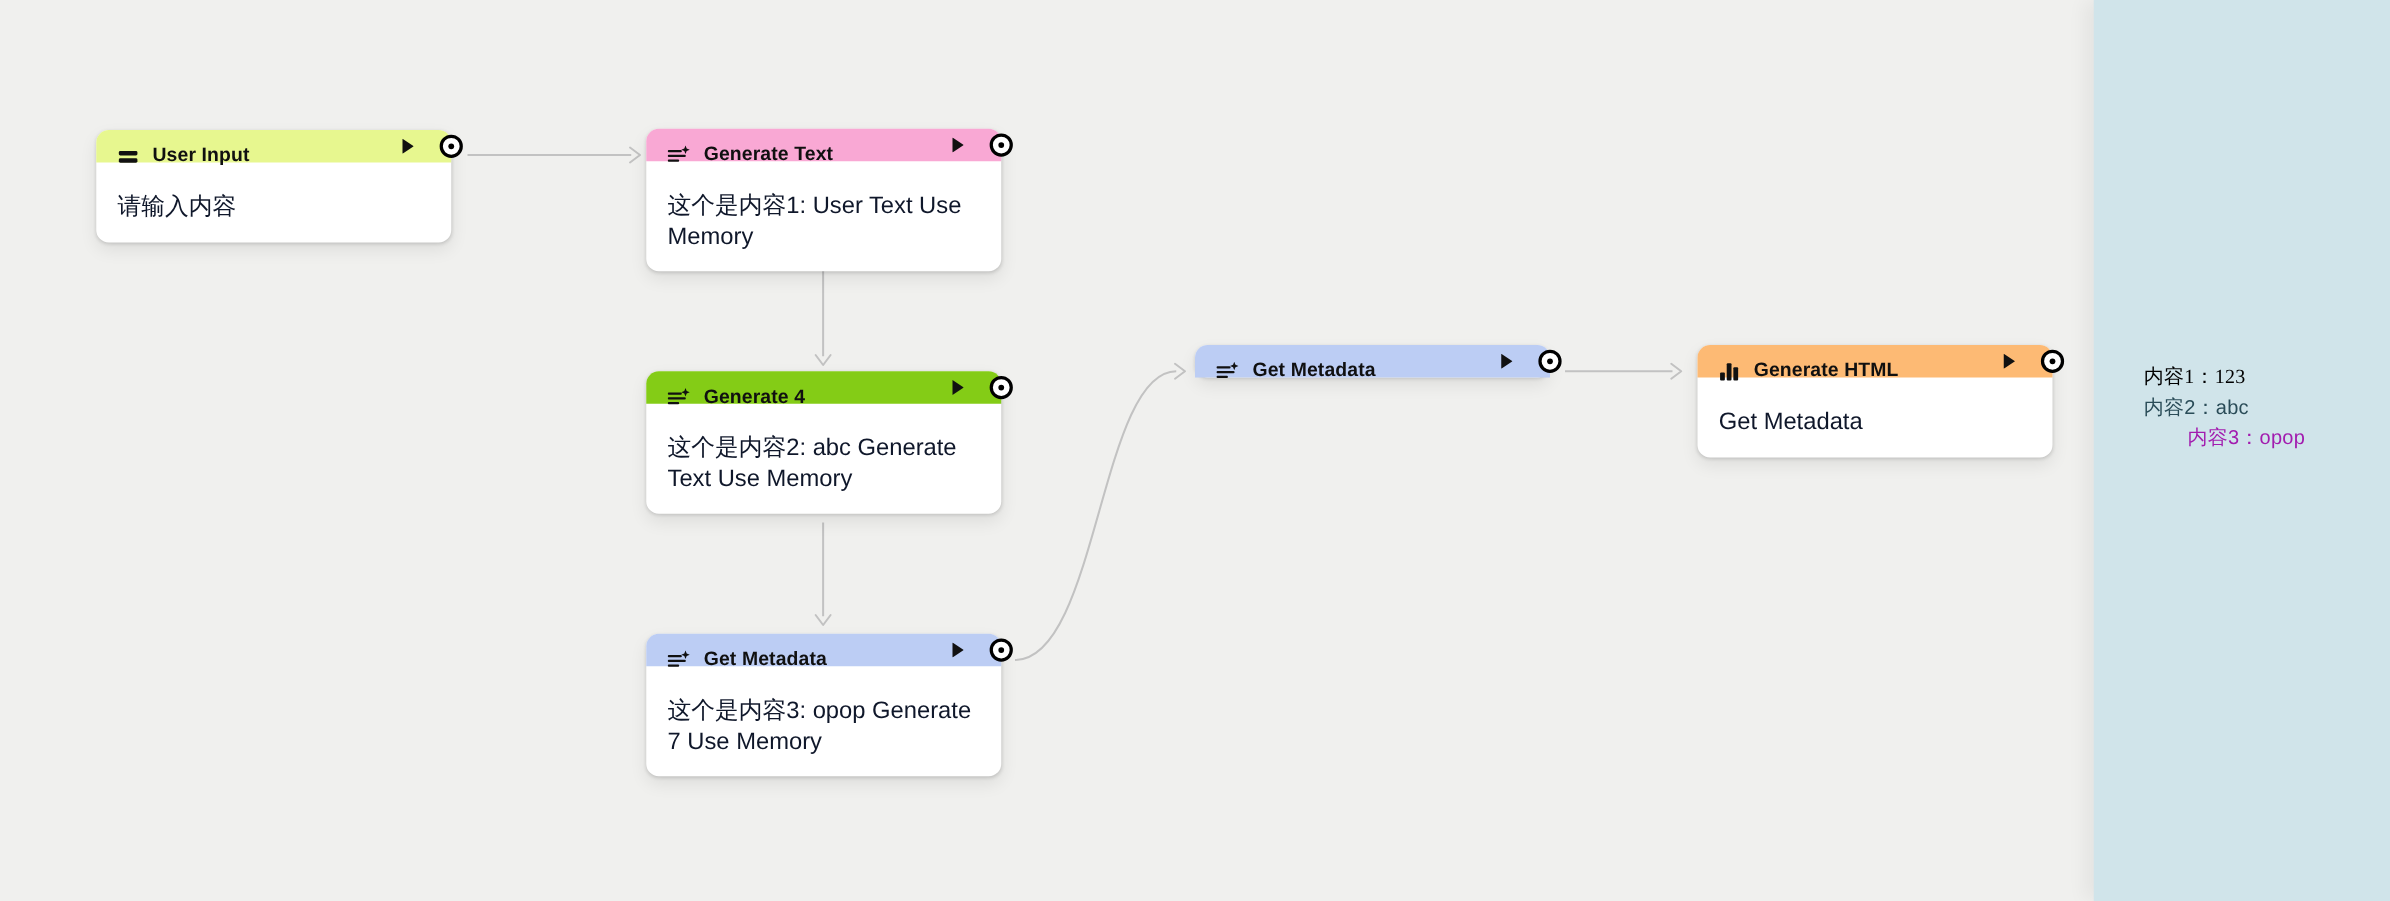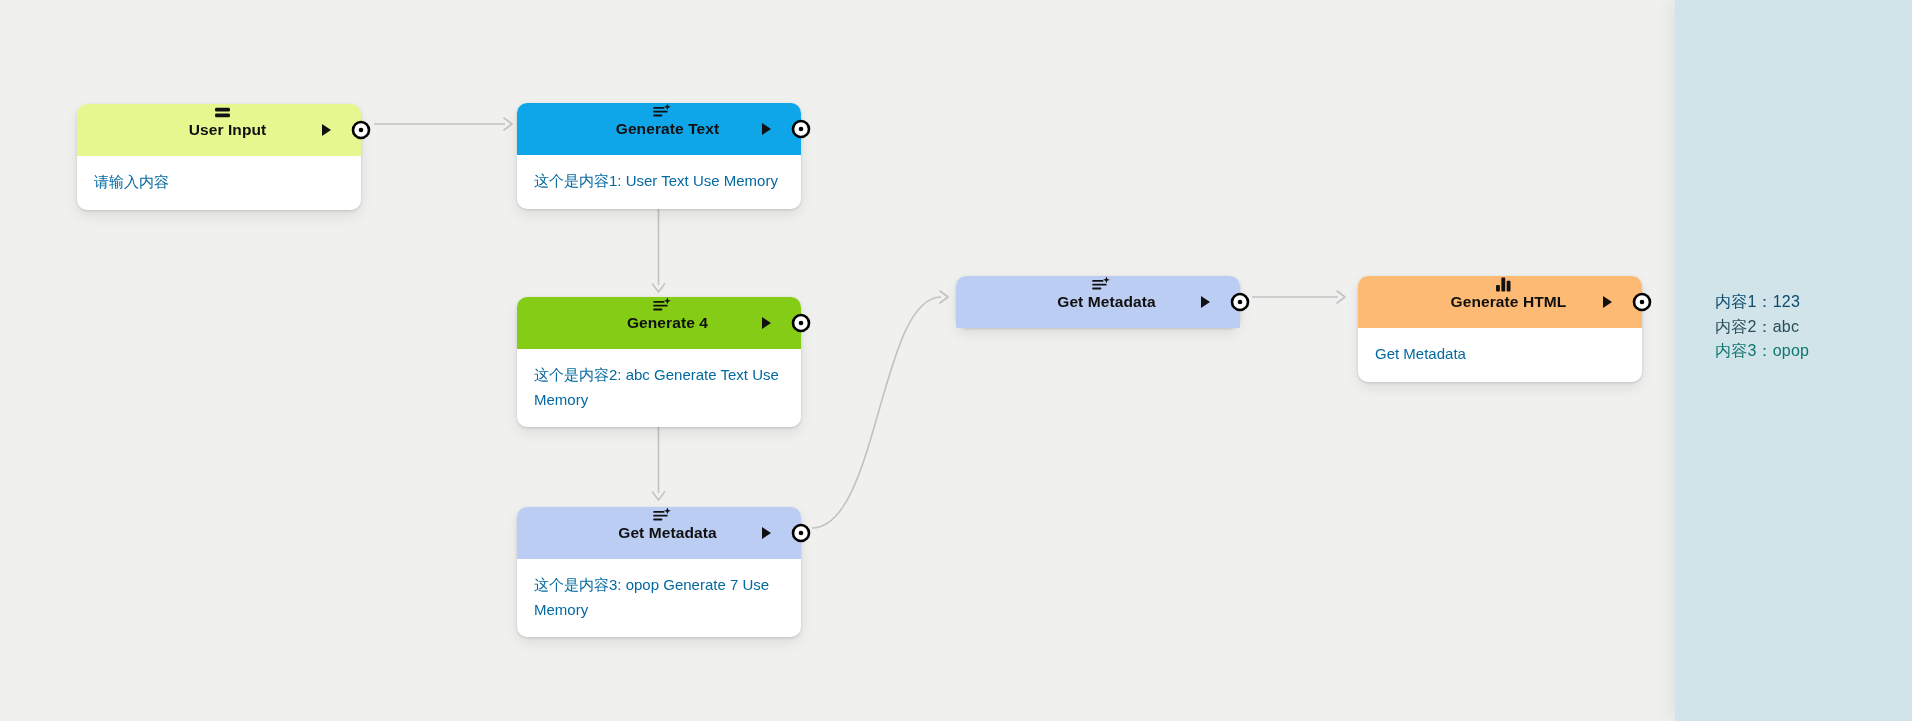--- a/index.html
+++ b/index.html
@@ -13,38 +13,38 @@
   svg.edges{position:absolute;left:0;top:0;z-index:1;}
   .edge{fill:none;stroke:#c2c2c2;stroke-width:1.6px;}
   .arrow{fill:none;stroke:#c2c2c2;stroke-width:1.6px;stroke-linecap:round;stroke-linejoin:round;}
 
   .node{
     position:absolute;z-index:2;background:#ffffff;border-radius:10px;
     box-shadow:0 1px 3px rgba(0,0,0,.14), 0 6px 14px rgba(0,0,0,.08);
     width:284px;
   }
   .node-header{
-    position:relative;height:52px;border-radius:10px 10px 0 0;
-    display:flex;align-items:center;padding:0 0 0 17px;box-sizing:border-box;flex-direction:column;
+    position:relative;height:26px;border-radius:10px 10px 0 0;
+    display:flex;align-items:center;padding:16px 0 0 17px;box-sizing:border-box;
   }
   .node-header .hicon{display:flex;align-items:center;margin-right:11px;flex:0 0 auto;}
   .node-title{
     font-size:15.5px;font-weight:700;color:#101010;letter-spacing:.1px;
     white-space:nowrap;flex:1 1 auto;
   }
   .play{
     position:absolute;right:30px;top:50%;transform:translateY(-50%);
     width:10px;height:12px;display:flex;align-items:center;
   }
   .port{
     position:absolute;right:-11px;top:50%;transform:translateY(-50%);
     width:22px;height:22px;display:flex;align-items:center;justify-content:center;
   }
   .node-body{
-    padding:13px 17px 15px 17px;font-size:15px;line-height:25px;color:#0369a1;
+    padding:23px 17px 15px 17px;font-size:19px;line-height:25px;color:#0f172a;
     border-radius:0 0 10px 10px;min-height:26px;
   }
   
   .n1{left:77px;top:104px;}
   .n2{left:517px;top:103px;}
   .n3{left:517px;top:297px;}
   .n4{left:517px;top:507px;}
   .n5{left:956px;top:276px;}
   .n6{left:1358px;top:276px;}
 
@@ -103,21 +103,21 @@
         <svg width="22" height="22" viewBox="0 0 22 22">
             <circle cx="11" cy="11" r="8" fill="#fff" stroke="#000" stroke-width="2.6"></circle>
             <circle cx="11" cy="11" r="2.3" fill="#000"></circle>
           </svg>
       </span>
     </div>
     <div class="node-body">请输入内容</div>
   </div>
 
   <div class="node n2">
-    <div class="node-header" style="background: #0ea5e9;">
+    <div class="node-header" style="background: #f9a8d4;">
       <span class="hicon">
         <svg width="18" height="17" viewBox="0 0 17 16">
             <path d="M1 4.6 H10" stroke="#111" stroke-width="1.7" stroke-linecap="round"></path>
             <path d="M1 8.2 H13" stroke="#111" stroke-width="1.7" stroke-linecap="round"></path>
             <path d="M1 11.8 H8" stroke="#111" stroke-width="1.7" stroke-linecap="round"></path>
             <path d="M13.6 0.4 L14.5 2.7 L16.8 3.6 L14.5 4.5 L13.6 6.8 L12.7 4.5 L10.4 3.6 L12.7 2.7 Z" fill="#111"></path>
           </svg>
       </span>
       <span class="node-title">Generate Text</span>
       <span class="play">
@@ -233,16 +233,16 @@
             <circle cx="11" cy="11" r="2.3" fill="#000"></circle>
           </svg>
       </span>
     </div>
     <div class="node-body">Get Metadata</div>
   </div>
 
 </div>
 
 <div class="side-panel" style="background: rgb(208, 228, 234);">
-  <div class="panel-line" style="color: #0c4a6e;">内容1：123</div>
+  <div class="panel-line" style="color: #000000; font-family: Liberation Serif, serif;">内容1：123</div>
   <div class="panel-line" style="color: rgb(42, 76, 88);">内容2：abc</div>
-  <div class="panel-line" style="color: #0f766e;">内容3：opop</div>
+  <div class="panel-line" style="color: #a21caf; margin-left: 35px;">内容3：opop</div>
 </div>
 
 </body></html>

